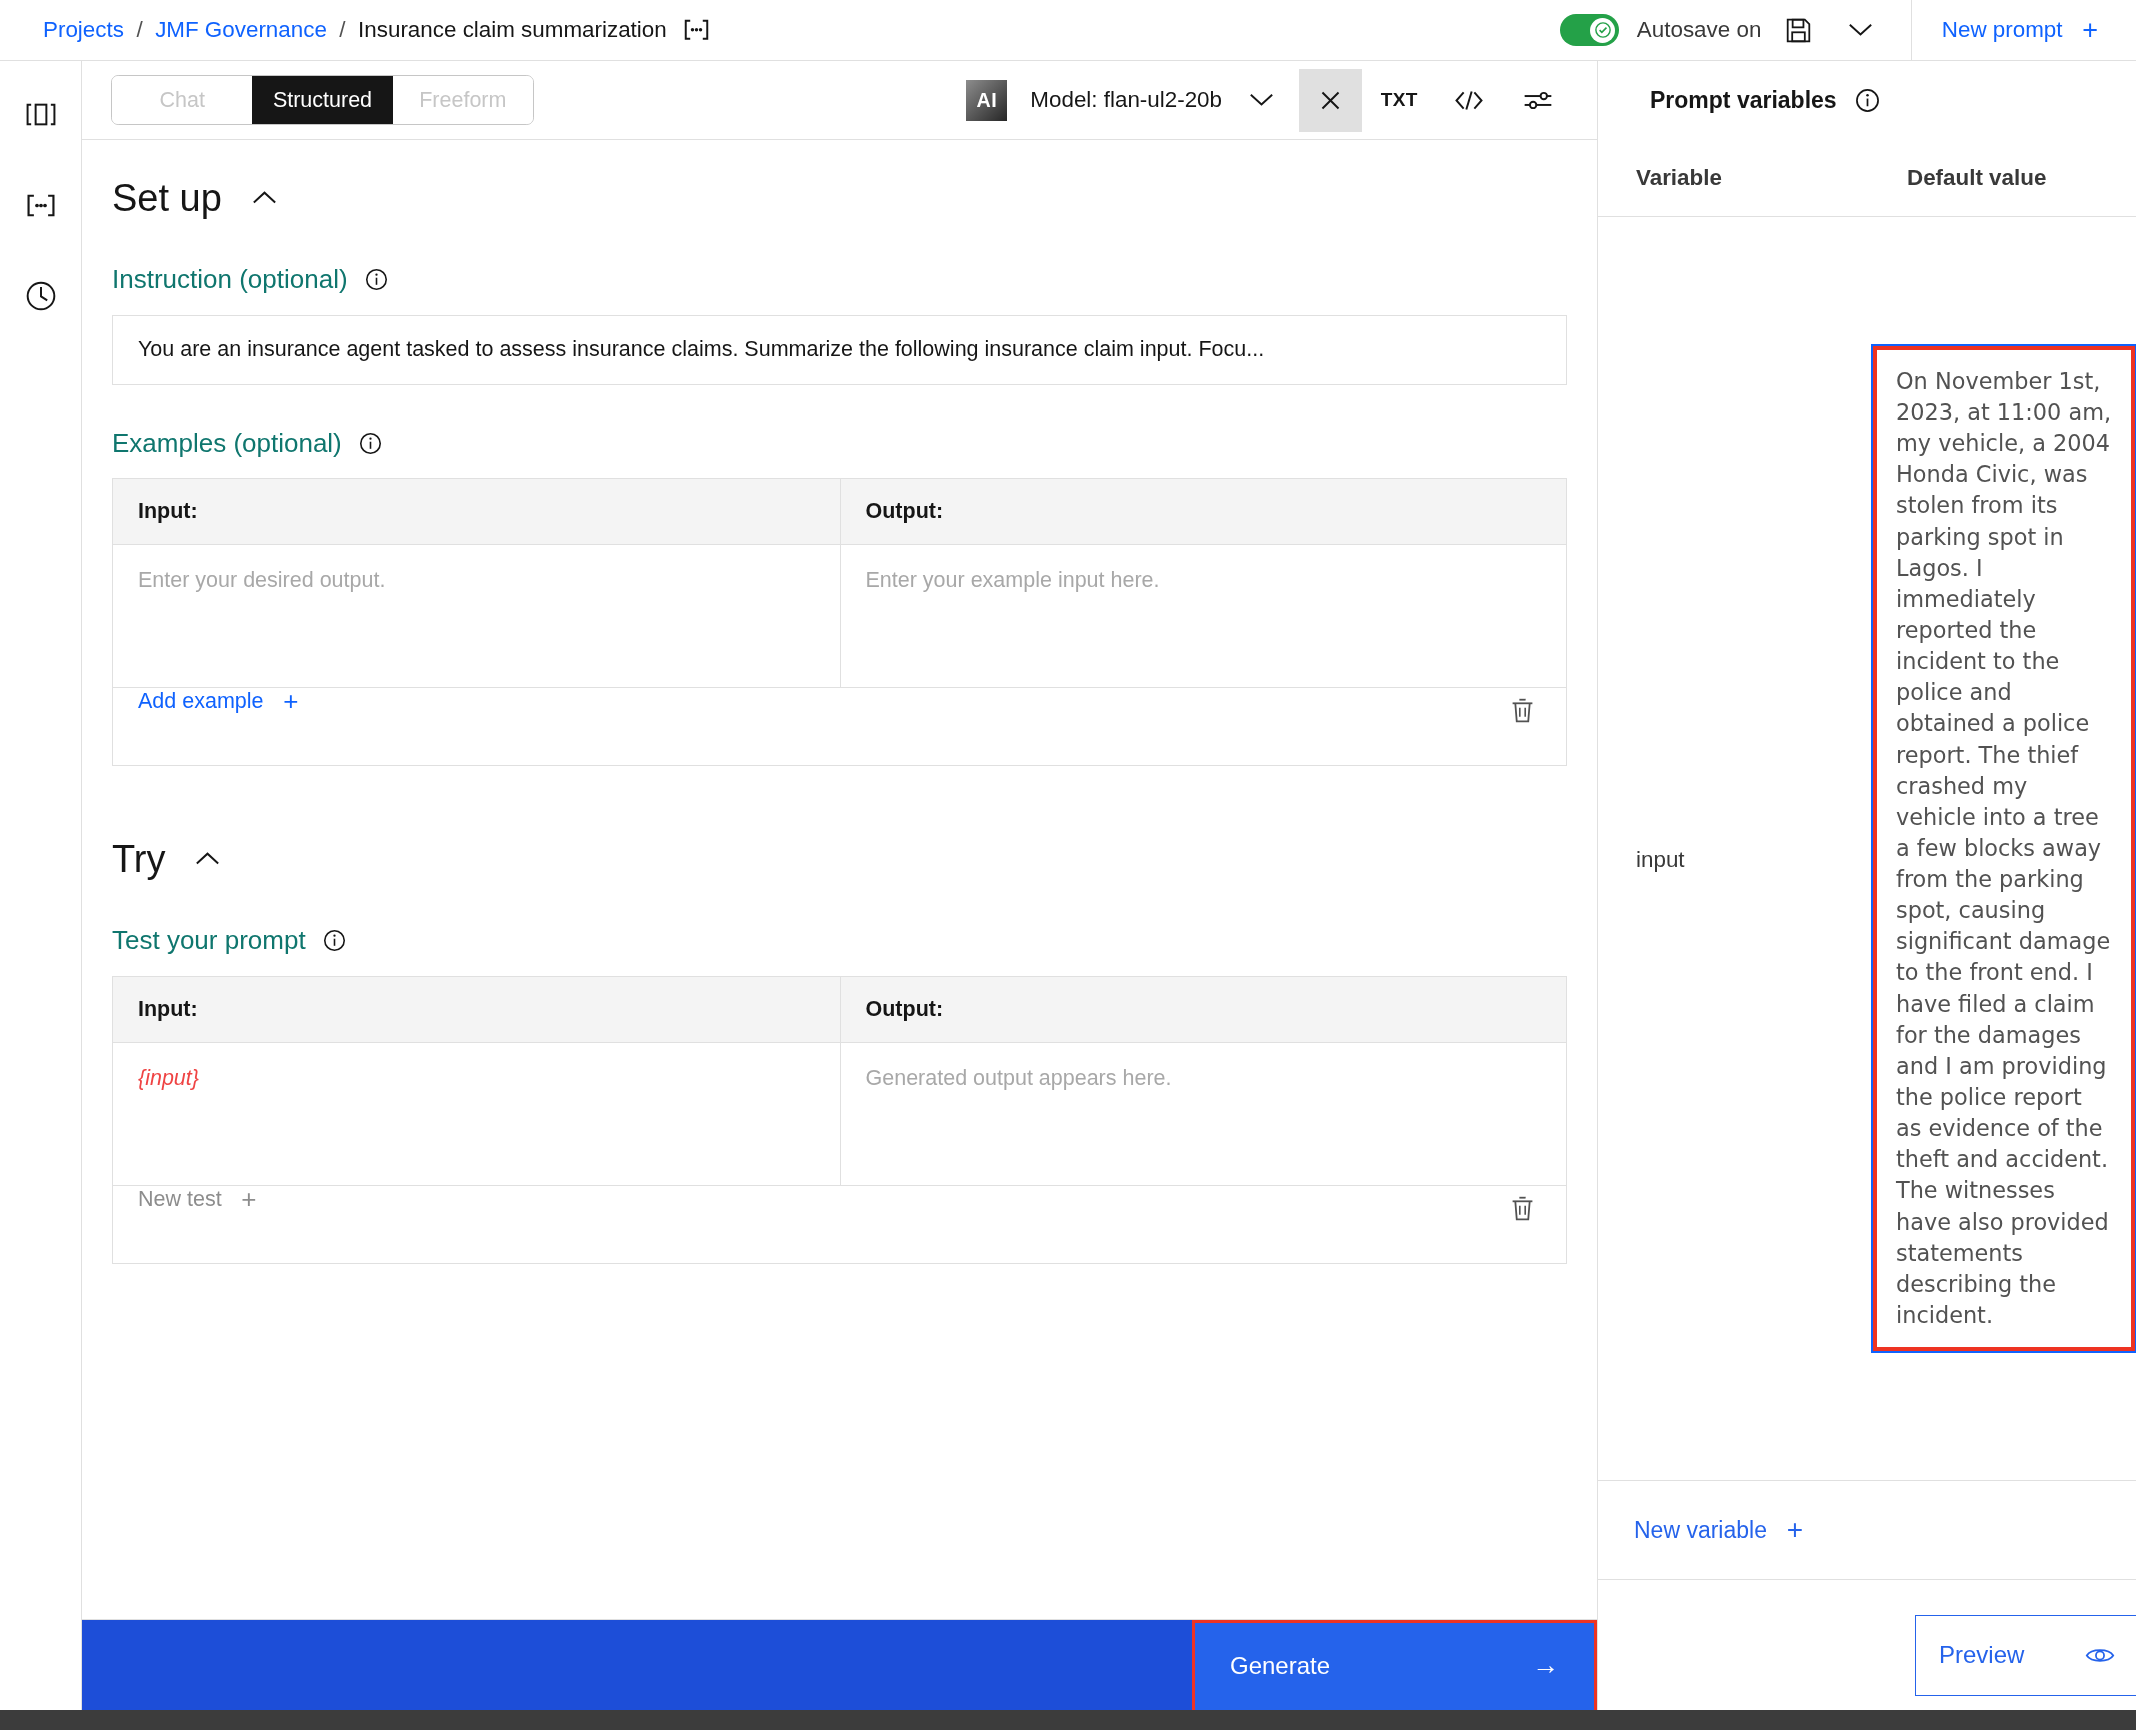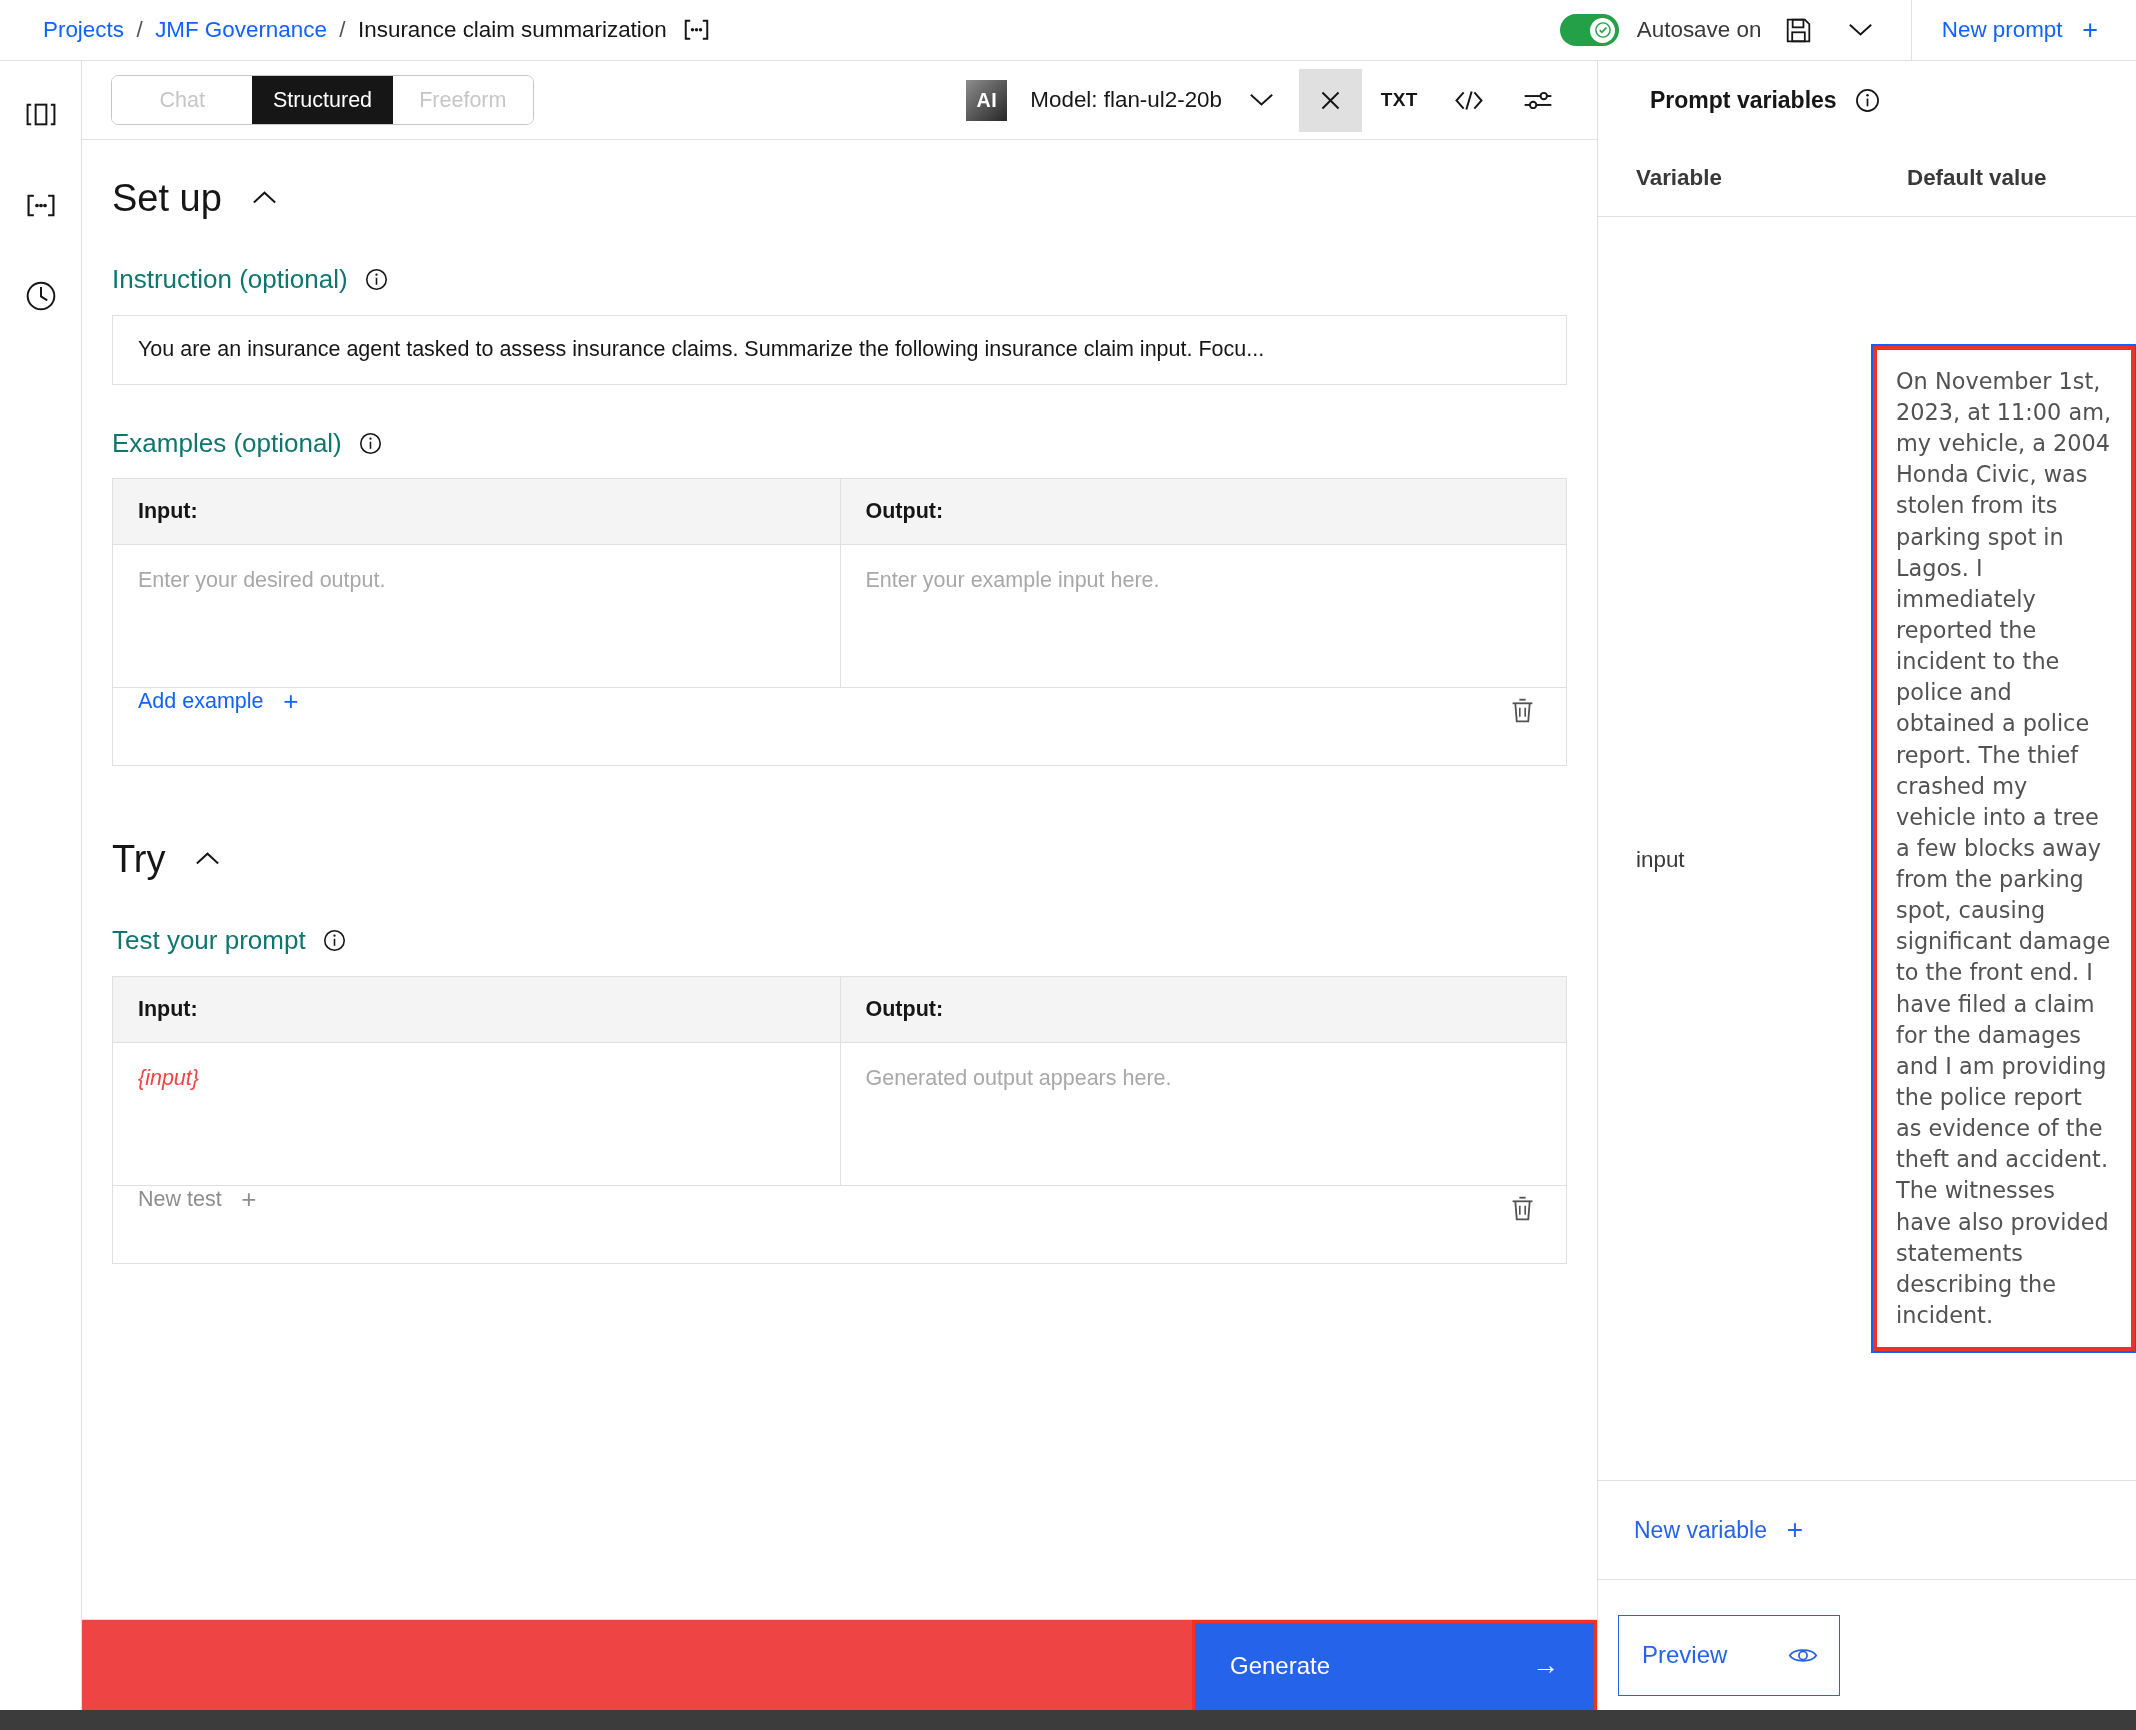--- a/index.html
+++ b/index.html
@@ -366,21 +366,21 @@
   }
 
   
   .center-footer {
     flex: 0 0 111px;
     height: 111px;
     border-top: 0.9px solid #e0e0e0;
     display: flex;
     justify-content: flex-end;
     align-items: stretch;
-    background: #ef4444;
+    background: #1d4ed8;
     position: relative;
   }
   .generate-btn {
     position: relative;
     width: 405px;
     background: #2563eb;
     color: #ffffff;
     display: flex;
     align-items: flex-start;
     justify-content: space-between;
@@ -487,20 +487,21 @@
     font-size: 23px;
     cursor: pointer;
   }
   .newvar-link .plus { font-size: 28px; line-height: 1; }
   .preview-row {
     height: 150px;
     flex: 0 0 150px;
     display: flex;
     align-items: center;
     padding-left: 20px;
+    justify-content: flex-end;
   }
   .preview-btn {
     display: flex;
     align-items: center;
     justify-content: space-between;
     width: 222px;
     height: 81px;
     border: 1.8px solid #2563eb;
     color: #2563eb;
     background: #ffffff;

